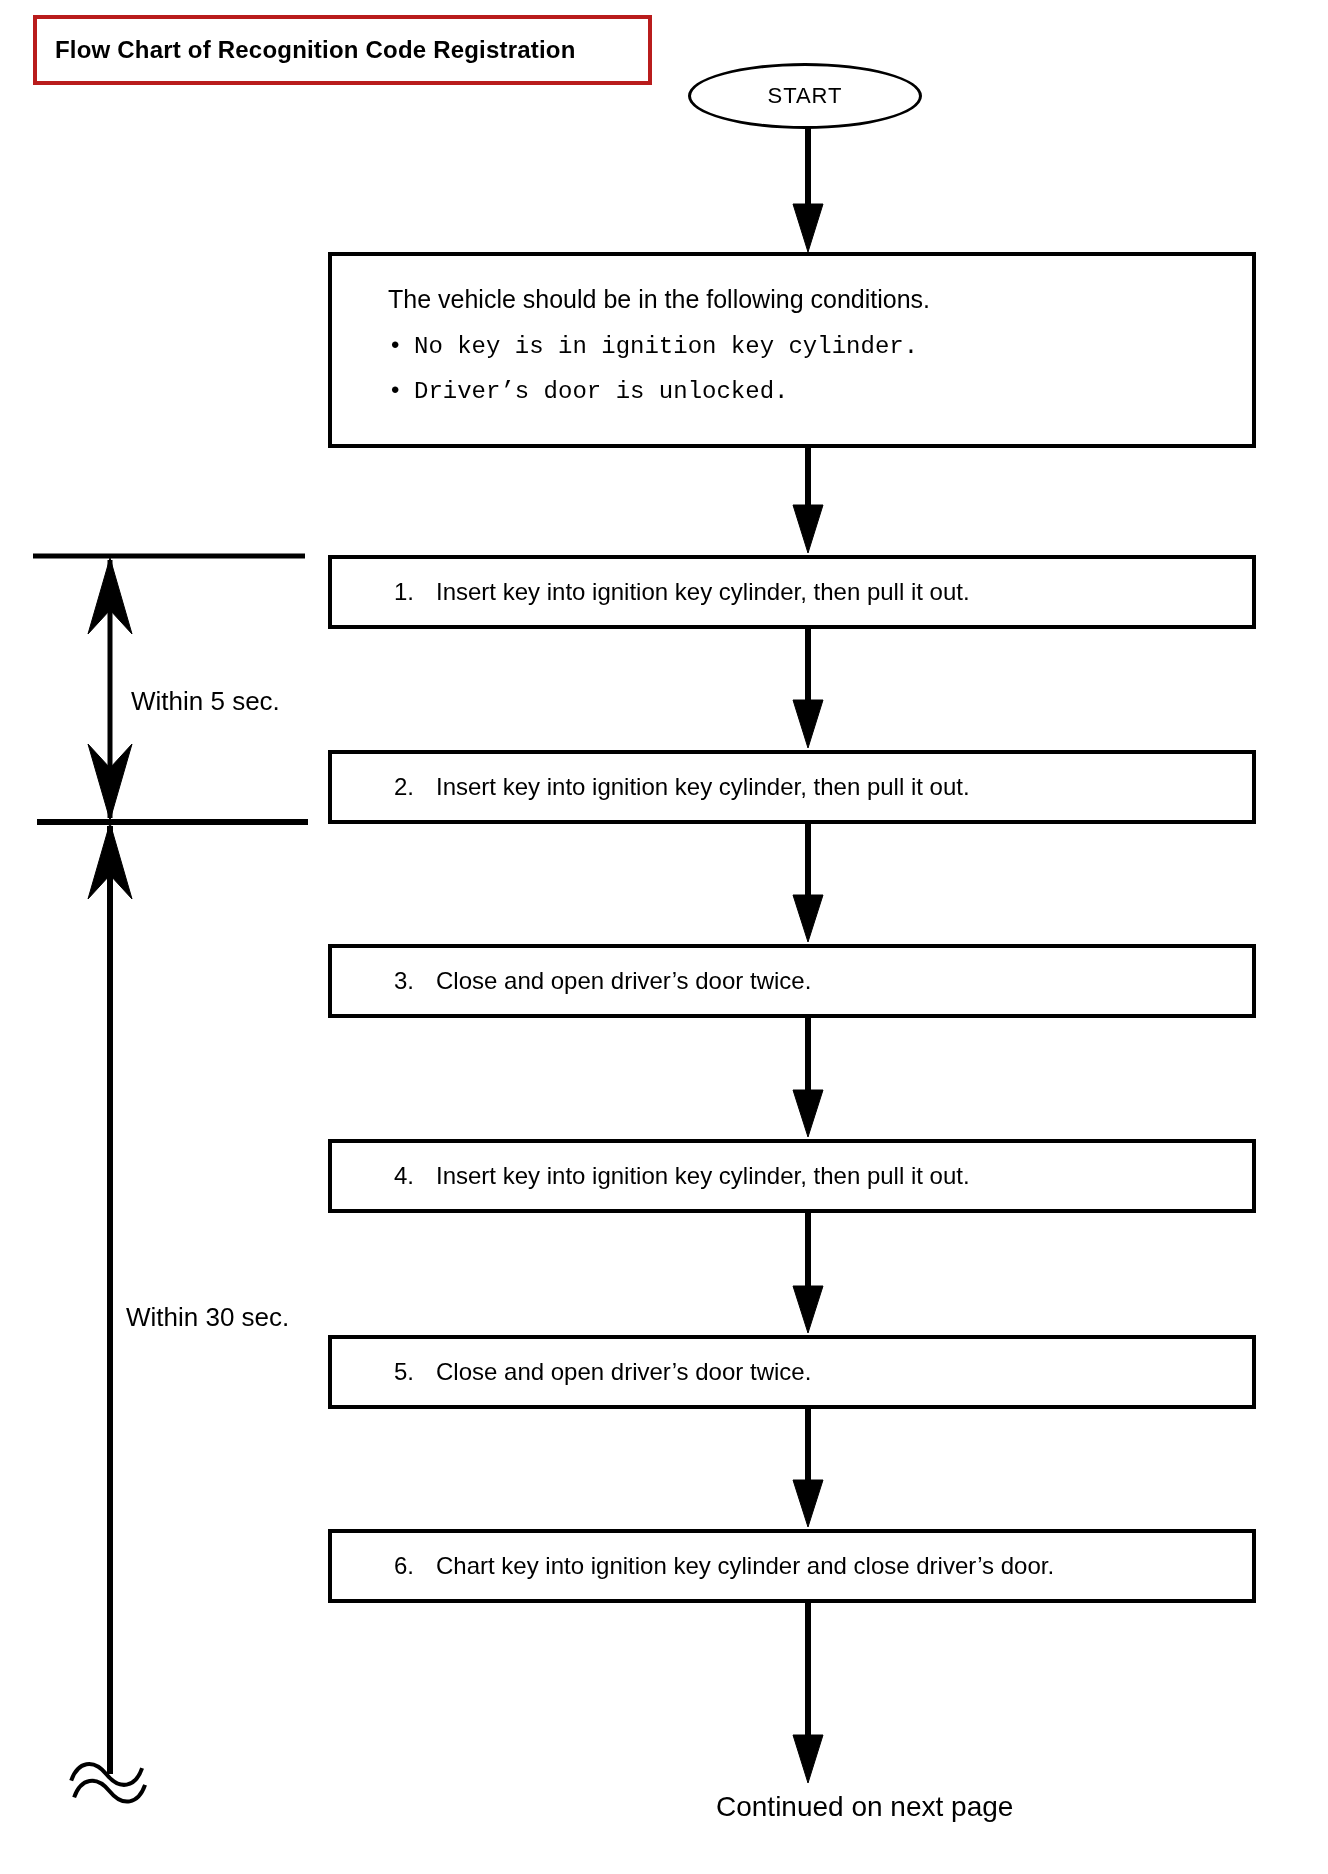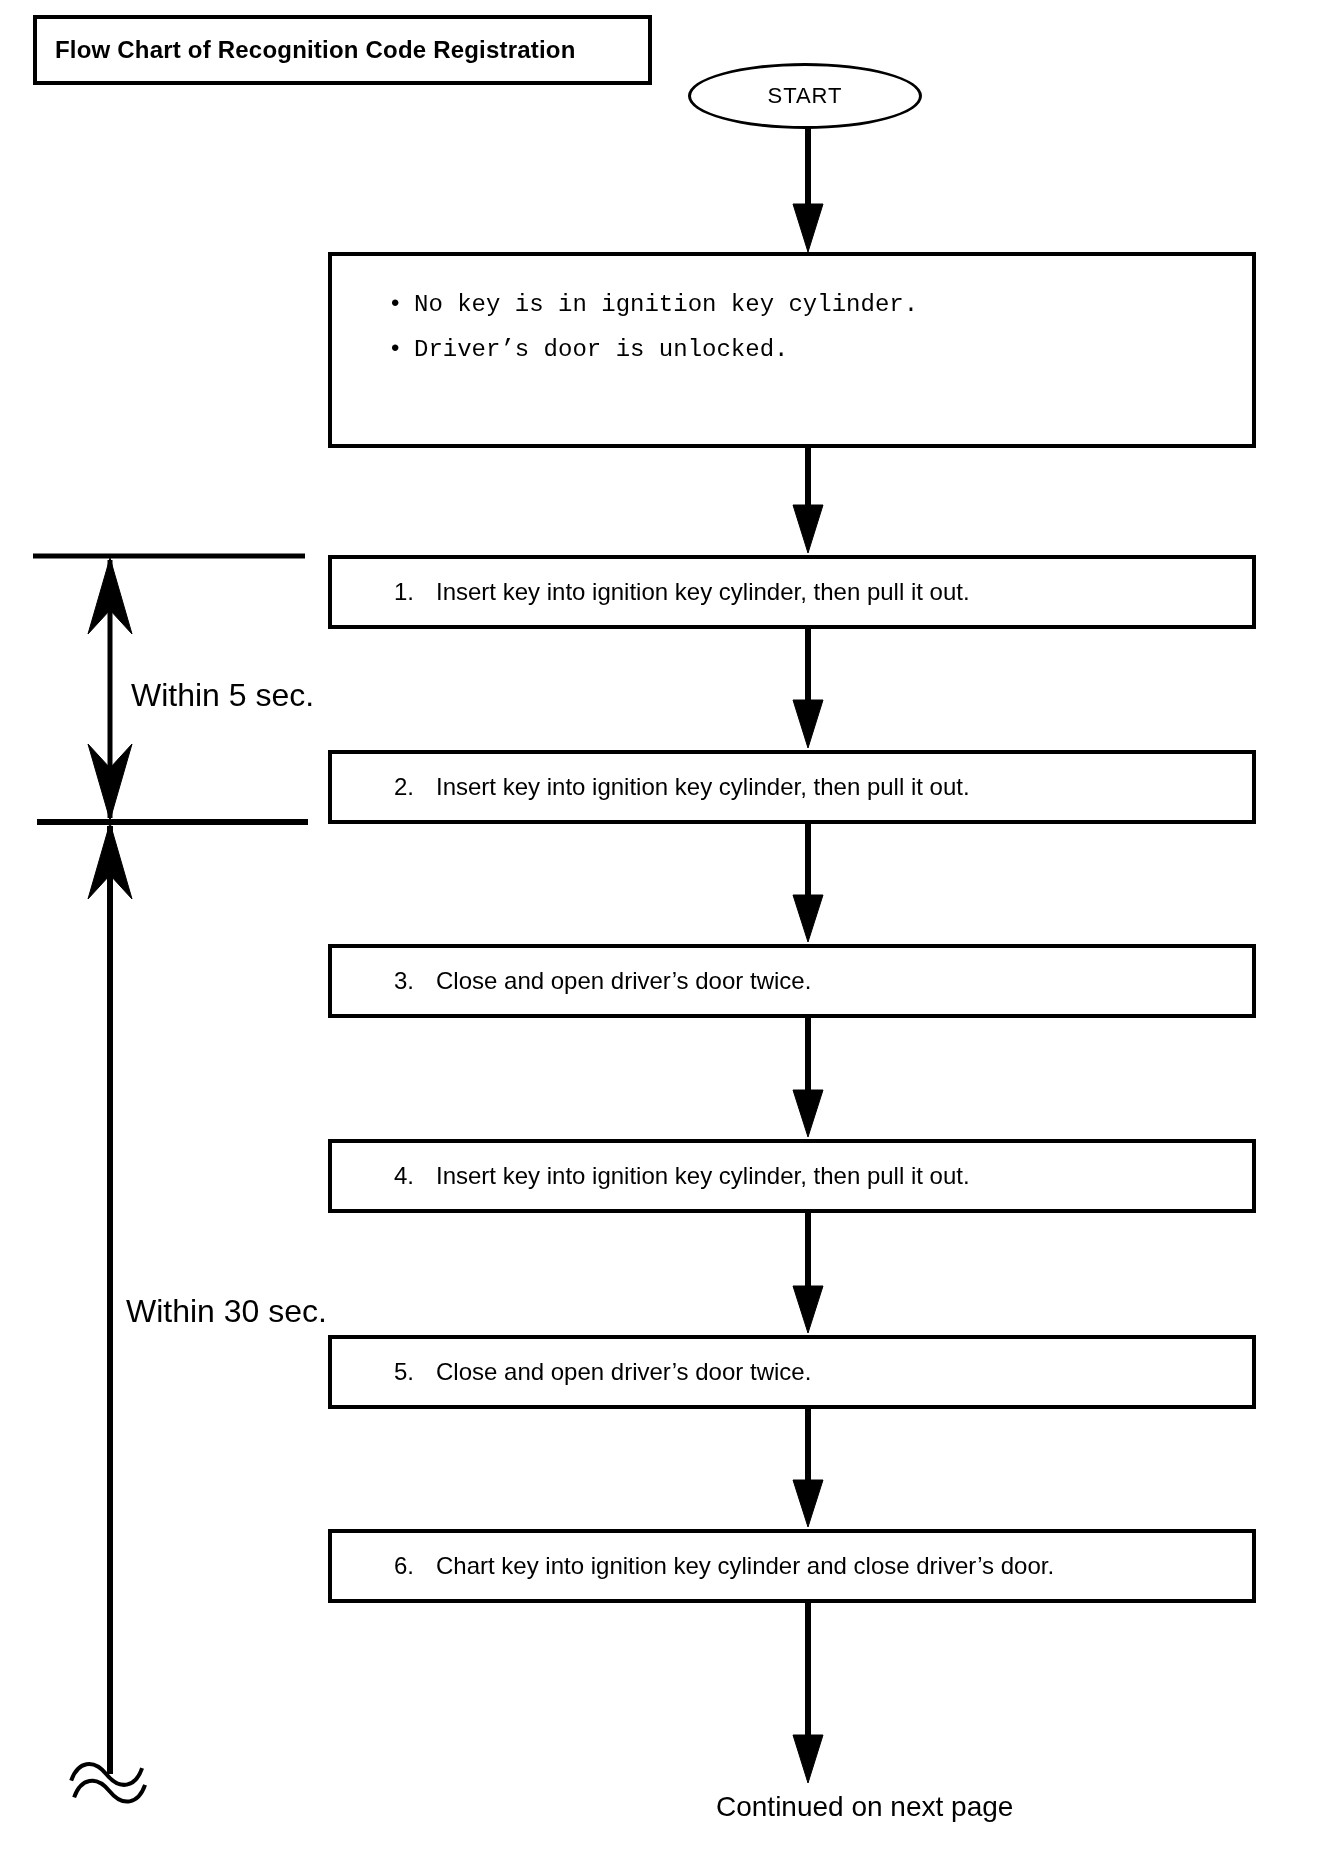--- a/index.html
+++ b/index.html
@@ -8,21 +8,21 @@
     width:1328px;
     height:1874px;
     background:#ffffff;
     font-family:"Liberation Sans","DejaVu Sans",sans-serif;
     color:#000;
     overflow:hidden;
   }
   .abs{position:absolute;box-sizing:border-box;}
   .title-box{
     left:33px;top:15px;width:619px;height:70px;
-    border:4px solid #000000;background:#fff;
+    border:4px solid #b91c1c;background:#fff;
     display:flex;align-items:center;
   }
   .title-text{
     font-size:24px;font-weight:bold;padding-left:18px;white-space:nowrap;
     letter-spacing:0.2px;
   }
   .start-node{
     left:688px;top:63px;width:234px;height:66px;
     border:3px solid #000;border-radius:50%;
     display:flex;align-items:center;justify-content:center;background:#fff;
@@ -36,21 +36,21 @@
   .cond-intro{font-size:25px;line-height:34px;margin-bottom:8px;white-space:nowrap;}
   .cond-bullet{font-size:24px;line-height:45px;white-space:nowrap;font-family:Liberation Mono, monospace;}
   .cond-bullet::before{content:"\2022";display:inline-block;width:26px;}
   .step-box{
     left:328px;width:928px;height:74px;
     border:4px solid #000;background:#fff;
     display:flex;align-items:center;
   }
   .step-num{margin-left:62px;width:42px;font-size:24px;flex:none;}
   .step-text{font-size:24px;white-space:nowrap;}
-  .timer-label{font-size:32px;white-space:nowrap;}
+  .timer-label{font-size:26px;white-space:nowrap;margin-top:9px;}
   .footer-note{font-size:28px;white-space:nowrap;margin-left:32px;}
   .connector-svg{left:0;top:0;width:1328px;height:1874px;pointer-events:none;}
 </style>
 </head>
 <body>
 
 <div class="page">
 
   <svg class="abs connector-svg" viewBox="0 0 1328 1874" xmlns="http://www.w3.org/2000/svg">
 
@@ -100,20 +100,21 @@
 
   <div class="abs title-box">
     <div class="title-text">Flow Chart of Recognition Code Registration</div>
   </div>
 
   <div class="abs start-node">
     <div class="start-text">START</div>
   </div>
 
   <div class="abs cond-box">
+    <div class="cond-intro">The vehicle should be in the following conditions.</div>
     <div class="cond-bullet">No key is in ignition key cylinder.</div>
     <div class="cond-bullet">Driver’s door is unlocked.</div>
   </div>
 
   <div class="abs step-box" style="top:555px">
     <div class="step-num">1.</div>
     <div class="step-text">Insert key into ignition key cylinder, then pull it out.</div>
   </div>
   <div class="abs step-box" style="top:750px">
     <div class="step-num">2.</div>

